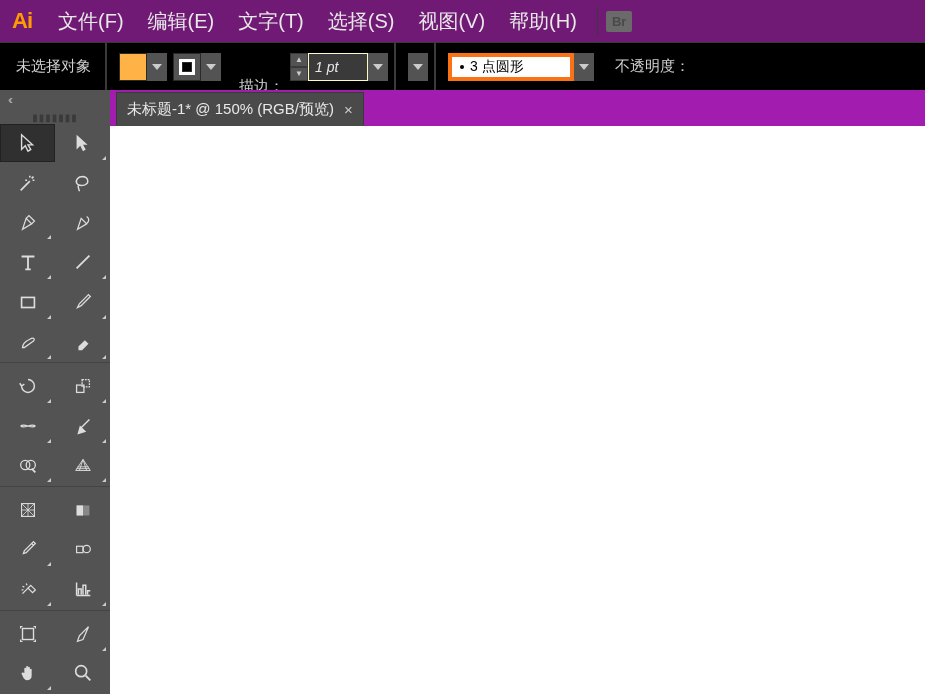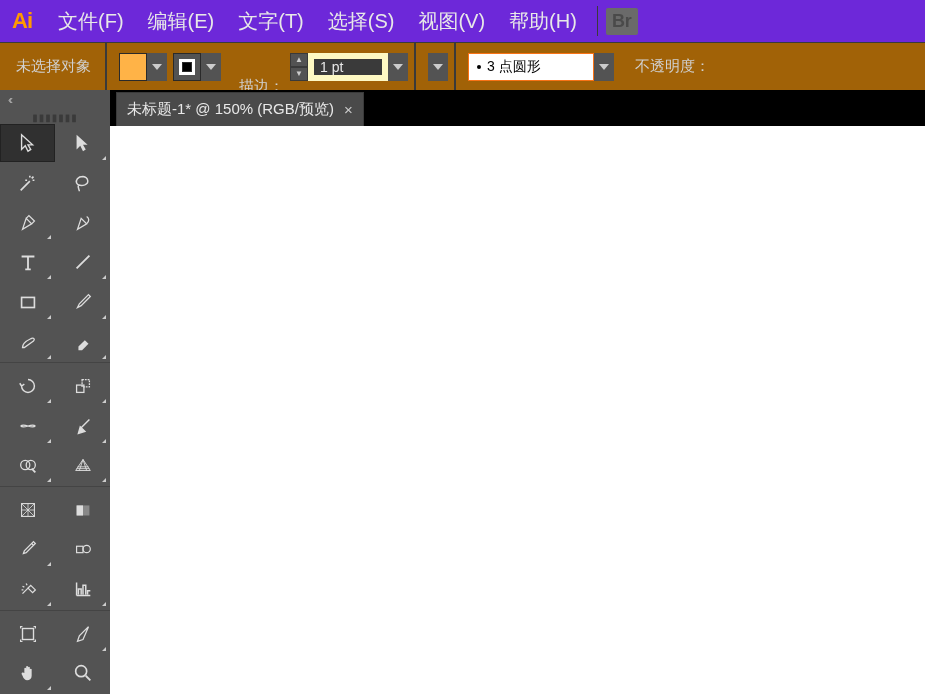--- a/index.html
+++ b/index.html
@@ -1,57 +1,57 @@
 <!DOCTYPE html>
 <html><head>
 <meta charset="utf-8">
 <style>
 * { margin: 0; padding: 0; box-sizing: border-box; font-family: "Microsoft YaHei", Arial, sans-serif; }
 body { width: 925px; height: 694px; background: #4a4a4a; overflow: hidden; }
 
-.menubar { height: 42px; background: #6d28d9; display: flex; align-items: center; padding: 0 8px; gap: 0; }
+.menubar { height: 42px; background: #701a75; display: flex; align-items: center; padding: 0 8px; gap: 0; }
 .ai-logo { color: #ff9a00; font-weight: bold; font-size: 22px; padding: 0 14px 0 4px; letter-spacing: -1px; }
 .menu-item { color: #e8e8e8; font-size: 20px; padding: 6px 12px; cursor: pointer; }
 .menu-divider { border-left: 1px solid #3a3a3a; height: 30px; margin: 0 8px; }
-.br-badge { background: #6a6a6a; color: #4a4a4a; font-size: 18px; font-weight: bold; padding: 3px 6px; border-radius: 2px; text-align: center; }
-
-.ctrlbar { height: 48px; background: #a16207; border-top: 1px solid #3a3a3a; display: flex; align-items: center; padding: 0 8px; gap: 6px; color: #e8e8e8; font-size: 15px; }
+.br-badge { background: #6a6a6a; color: #4a4a4a; font-size: 13px; font-weight: bold; padding: 3px 6px; border-radius: 2px; text-align: center; }
+
+.ctrlbar { height: 48px; background: #000000; border-top: 1px solid #3a3a3a; display: flex; align-items: center; padding: 0 8px; gap: 6px; color: #e8e8e8; font-size: 15px; }
 .ctrl-label { color: #d0d0d0; padding: 0 8px; border-left: 2px solid #3a3a3a; height: 100%; display: flex; align-items: center; }
 .ctrl-label:first-child { border-left: none; }
 .swatch { width: 28px; height: 28px; border: 1px solid #2a2a2a; display: inline-block; }
 .swatch-orange { background: #ffb347; }
 .swatch-black { width: 16px; height: 16px; background: #000; border: 3px solid #fff; box-shadow: 0 0 0 1px #2a2a2a inset; }
 .swatch-wrap { width: 28px; height: 28px; display: flex; align-items: center; justify-content: center; background: #535353; border: 1px solid #2a2a2a; }
 .dd { width: 20px; height: 28px; background: #535353; display: flex; align-items: center; justify-content: center; cursor: pointer; color: #ccc; }
 .dd svg { width: 10px; height: 6px; }
 .stroke-label { color: #d0d0d0; text-decoration: underline; margin-left: 6px; margin-top: 40px; }
 .num-input { display: flex; align-items: center; }
 .spinner { display: flex; flex-direction: column; }
 .spin-btn { width: 18px; height: 14px; background: #535353; border: 1px solid #3a3a3a; display: flex; align-items: center; justify-content: center; cursor: pointer; color: #ccc; font-size: 8px; }
-.num-field { width: 80px; height: 28px; background: #3a3a3a; border: 6px solid #fef9c3; color: #e8e8e8; padding: 0 6px; font-size: 14px; }
+.num-field { width: 60px; height: 28px; background: #3a3a3a; border: 1px solid #fef9c3; color: #e8e8e8; padding: 0 6px; font-size: 14px; font-style: italic; }
 .profile-box { width: 130px; height: 28px; background: #fff; border: 1px solid #2a2a2a; display: flex; align-items: center; padding: 0 6px; gap: 6px; color: #000; font-size: 14px; }
 .profile-line { flex: 1; height: 2px; background: #000; }
-.dash-box { width: 126px; height: 28px; background: #fff; border: 1px solid #f97316; display: flex; align-items: center; padding: 0 8px; gap: 6px; color: #000; font-size: 14px; }
+.dash-box { width: 126px; height: 28px; background: #fff; border: 4px solid #f97316; display: flex; align-items: center; padding: 0 8px; gap: 6px; color: #000; font-size: 14px; }
 .dash-dot { width: 4px; height: 4px; background: #000; border-radius: 50%; }
 .opacity-label { color: #d0d0d0; margin-left: 15px; }
 
 .midrow { display: flex; height: 604px; }
 
 .tool-panel { width: 110px; background: #535353; display: flex; flex-direction: column; }
 .panel-handle { height: 20px; background: #535353; display: flex; align-items: center; justify-content: flex-start; padding-left: 8px; }
 .panel-handle-arrows { color: #aaa; font-size: 12px; letter-spacing: -3px; }
 .panel-grip { height: 14px; display: flex; align-items: center; justify-content: center; color: #3a3a3a; font-size: 10px; letter-spacing: 1px; }
 .tool-grid { display: grid; grid-template-columns: 1fr 1fr; flex: 1; }
 .tool-btn { height: 38px; display: flex; align-items: center; justify-content: center; cursor: pointer; position: relative; }
 .tool-btn.active { background: #303030; box-shadow: inset 0 0 0 1px #222; }
 .tool-btn svg { width: 22px; height: 22px; }
 .tool-gap { grid-column: 1/3; height: 3px; border-top: 1px solid #444; }
 .tool-btn .corner { position: absolute; bottom: 2px; right: 4px; width: 0; height: 0; border-left: 4px solid transparent; border-bottom: 4px solid #ccc; }
 
-.canvas-wrap { flex: 1; background: #000000; display: flex; flex-direction: column; }
+.canvas-wrap { flex: 1; background: #a21caf; display: flex; flex-direction: column; }
 .tabbar { height: 36px; display: flex; align-items: flex-end; padding-left: 6px; }
 .tab { height: 34px; background: #4a4a4a; color: #e8e8e8; font-size: 15px; display: flex; align-items: center; padding: 0 10px; gap: 10px; border-top: 1px solid #3a3a3a; border-left: 1px solid #3a3a3a; border-right: 1px solid #3a3a3a; }
 .tab-close { cursor: pointer; color: #ccc; font-size: 15px; }
 .canvas { flex: 1; background: #fff; margin-top: 0; }
 </style>
 </head>
 <body>
 
 <div class="menubar">
   <div class="ai-logo">Ai</div>

